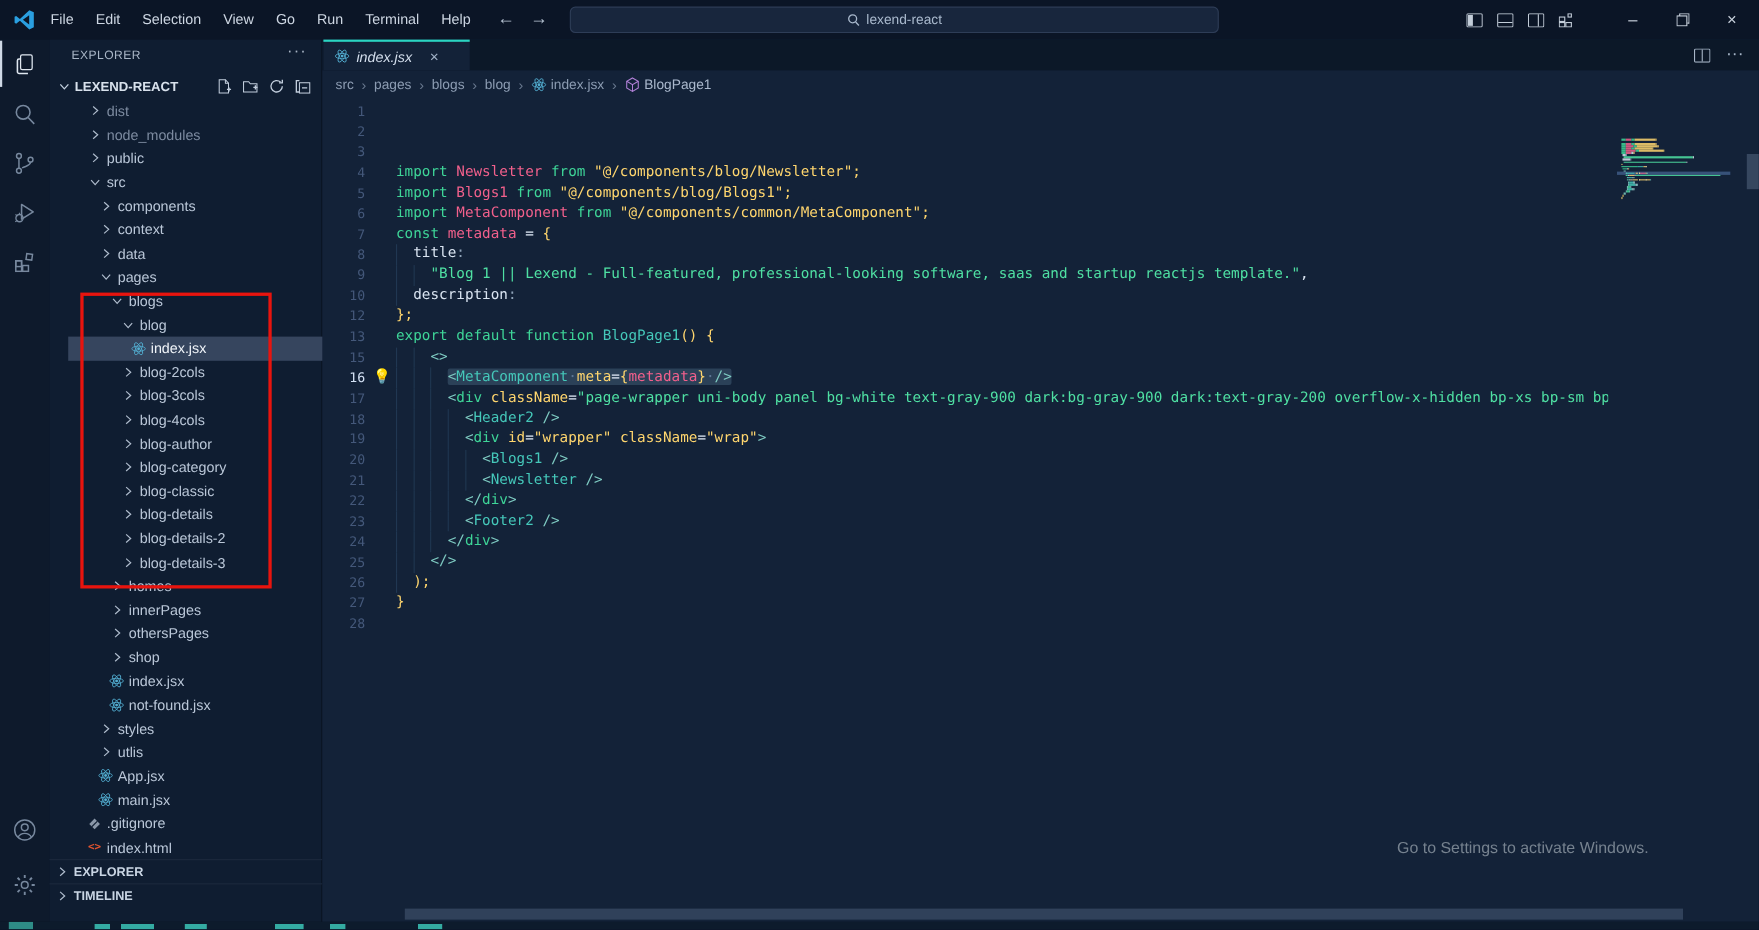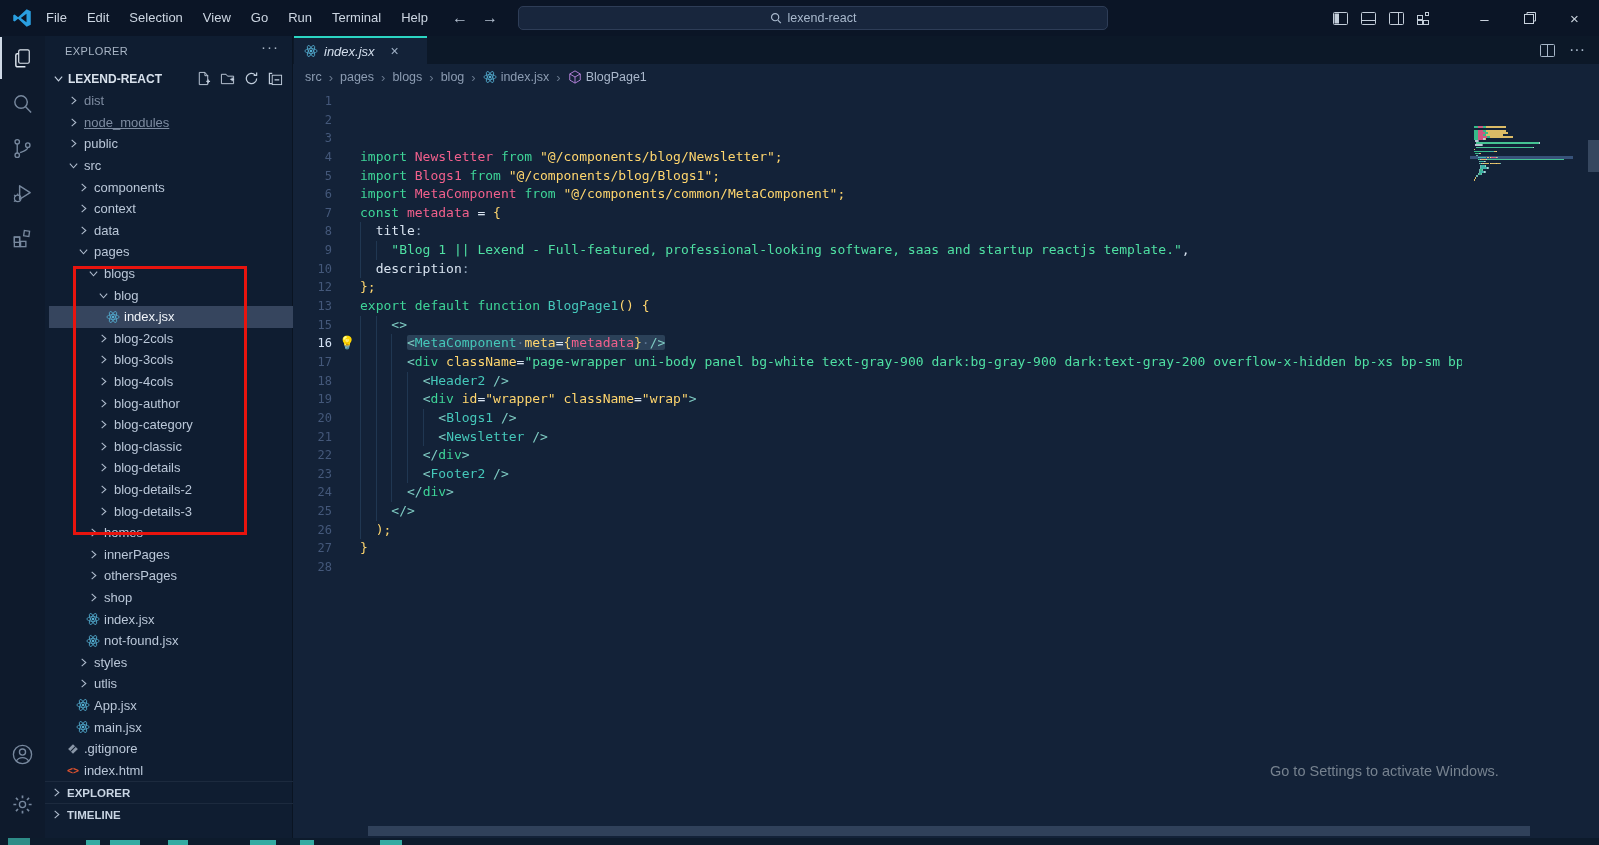--- a/index.html
+++ b/index.html
@@ -28,21 +28,21 @@
 
   
   #sidebar { position:absolute; left:45px; top:36px; width:248px; height:802px; background:#0f1d31; border-right:1px solid #0a1422; }
   #sidebar-header { position:absolute; left:0; top:0; width:248px; height:30px; display:flex; align-items:center; }
   #explorer-title { color:#a9b6c6; font-size:11px; letter-spacing:.4px; margin-left:20px; }
   #explorer-more { position:absolute; right:14px; top:2px; color:#a9b6c6; font-size:15px; letter-spacing:1px; }
   #root-row { position:absolute; left:0; top:31px; width:248px; height:23px; display:flex; align-items:center; color:#d8e1ec; font-weight:bold; font-size:12px; }
   #root-row .chev { margin-left:8px; margin-right:4px; color:#c2cedd; }
   #root-actions { position:absolute; right:10px; display:flex; gap:9px; color:#c2cedd; }
   #root-actions svg { width:15px; height:15px; }
-  #tree { position:absolute; left:4px; top:54px; width:248px; }
+  #tree { position:absolute; left:17px; top:54px; width:248px; }
   .trow { position:relative; width:248px; height:21.6px; display:flex; align-items:center; font-size:13px; color:#bac7d8; white-space:nowrap; }
   .trow.dim { color:#7d8ba0; }
   .trow.selected { background:#36455e; color:#f0f4f9; }
   .trow .chev { display:inline-flex; width:16px; justify-content:center; color:#aebbcc; flex:none; }
   .trow .ficon { display:inline-flex; width:16px; justify-content:center; flex:none; font-size:11px; }
   .trow .lbl { margin-left:3px; }
   #redbox { position:absolute; left:28px; top:230px; width:174px; height:269px; border:3px solid #e8140e; z-index:5; pointer-events:none; }
   .section-row { position:absolute; left:0; width:248px; height:22px; border-top:1px solid #1c2a3e; display:flex; align-items:center; color:#c9d5e3; font-weight:bold; font-size:11.5px; }
   .section-row .chev { margin:0 5px 0 6px; color:#aebbcc; }
 
@@ -255,21 +255,21 @@
     </div>
     <div id="tree">
         <div class="trow dim" style="padding-left: 16px;">
           <span class="chev">
             <svg width="11" height="11" viewBox="0 0 12 12" fill="none" stroke="currentColor" stroke-width="1.2">
               <path d="M4 2l4.5 4L4 10"></path>
             </svg>
           </span>
           <span class="lbl">dist</span>
         </div>
-        <div class="trow dim" style="padding-left: 16px; text-decoration: underline;">
+        <div class="trow dim" style="padding-left: 16px;">
           <span class="chev">
             <svg width="11" height="11" viewBox="0 0 12 12" fill="none" stroke="currentColor" stroke-width="1.2">
               <path d="M4 2l4.5 4L4 10"></path>
             </svg>
           </span>
           <span class="lbl">node_modules</span>
         </div>
         <div class="trow" style="padding-left: 16px;">
           <span class="chev">
             <svg width="11" height="11" viewBox="0 0 12 12" fill="none" stroke="currentColor" stroke-width="1.2">

